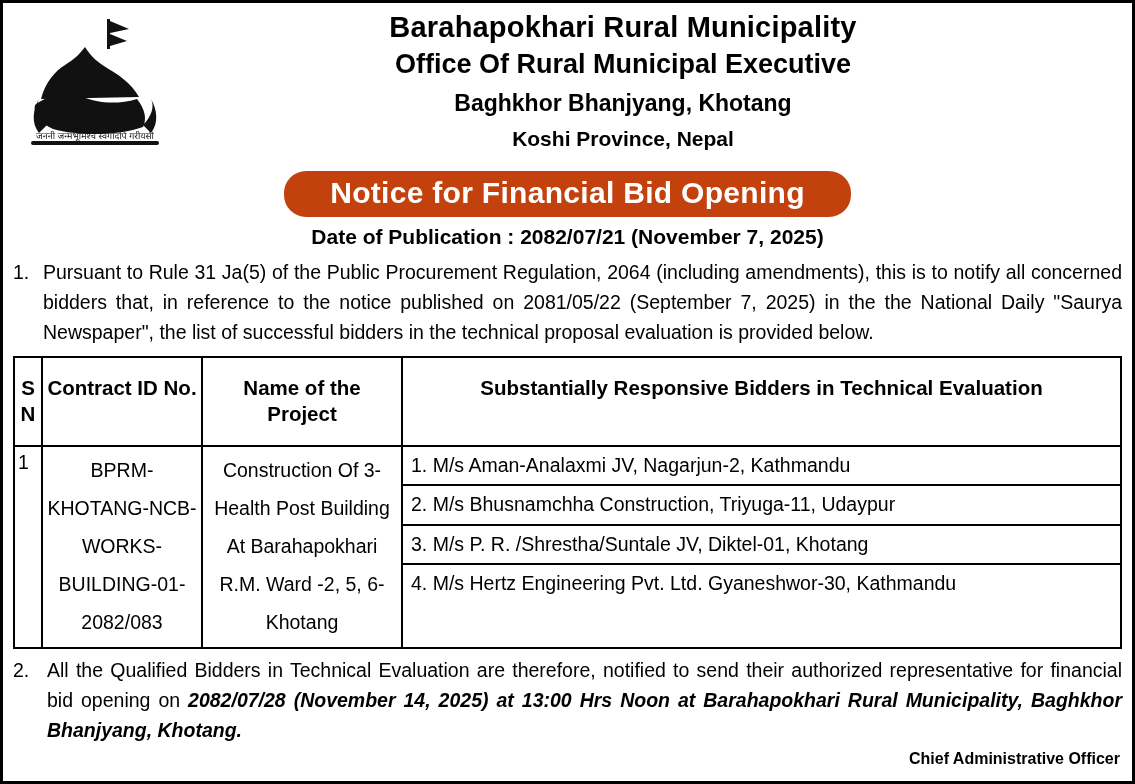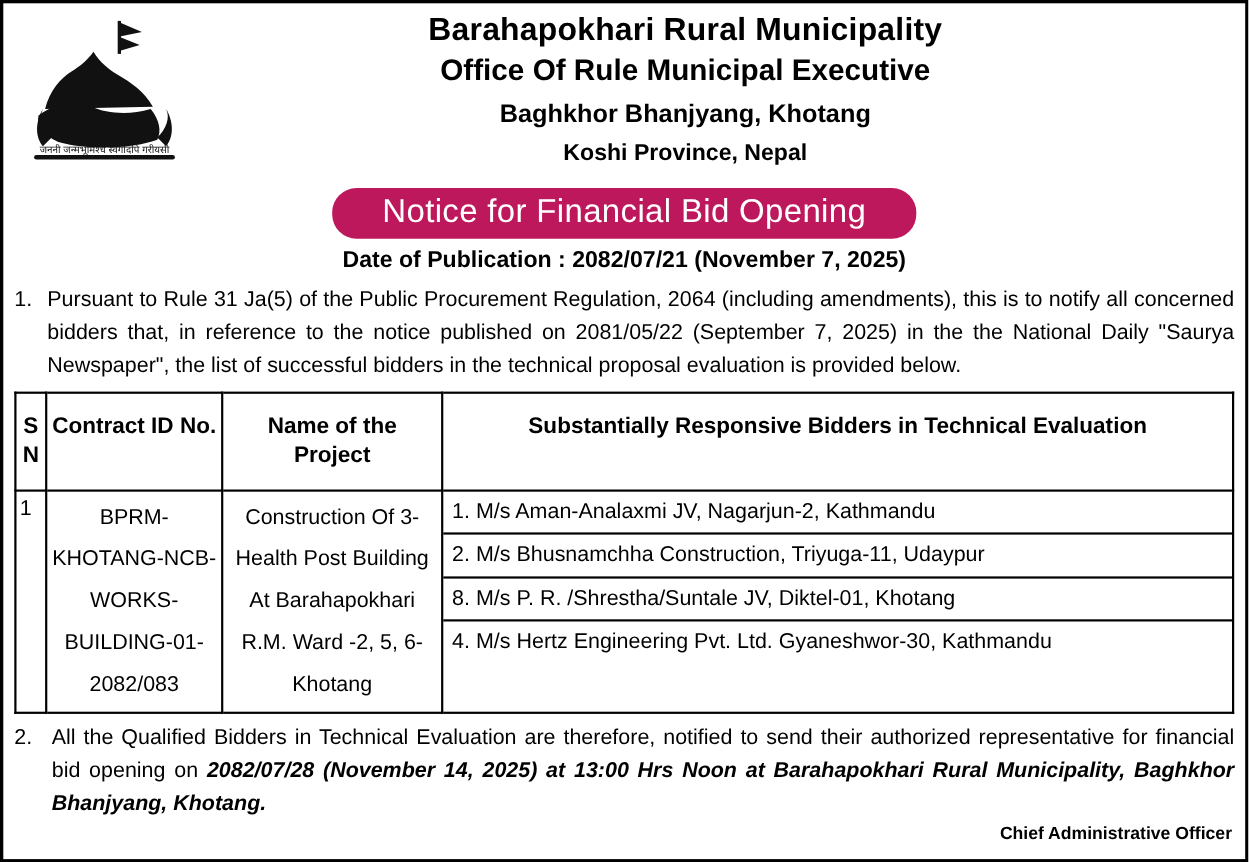--- a/index.html
+++ b/index.html
@@ -69,24 +69,24 @@
     margin-top: 6px;
   }
 
   
   .banner-wrap {
     text-align: center;
     margin-top: 8px;
   }
   .banner {
     display: inline-block;
-    background: #be185d;
+    background: #c2410c;
     color: #fff;
     font-size: 30px;
-    font-weight: normal;
+    font-weight: bold;
     padding: 5px 46px 7px 46px;
     border-radius: 22px;
     letter-spacing: 0.3px;
   }
   .pubdate {
     text-align: center;
     font-size: 21px;
     font-weight: bold;
     margin-top: 8px;
   }
@@ -194,21 +194,21 @@
           <path d="M26 112 C18 104 14 94 18 86 C12 96 10 110 18 120 Z"></path>
           <path d="M122 112 C130 104 134 94 130 86 C136 96 138 110 130 120 Z"></path>
 
           <rect x="10" y="128" width="128" height="4" rx="2"></rect>
         </g>
         <text x="74" y="126" font-size="9" text-anchor="middle" fill="#111" font-family="'Liberation Sans', sans-serif">जननी जन्मभूमिश्च स्वर्गादपि गरीयसी</text>
       </svg>
     </div>
     <div class="header-text">
       <div class="org-line1">Barahapokhari Rural Municipality</div>
-      <div class="org-line2">Office Of Rule Municipal Executive</div>
+      <div class="org-line2">Office Of Rural Municipal Executive</div>
       <div class="org-line3">Baghkhor Bhanjyang, Khotang</div>
       <div class="org-line4">Koshi Province, Nepal</div>
     </div>
   </div>
 
   <div class="banner-wrap">
     <div class="banner">Notice for Financial Bid Opening</div>
   </div>
   <div class="pubdate">Date of Publication : 2082/07/21 (November 7, 2025)</div>
 
@@ -233,21 +233,21 @@
       </tr>
     </thead>
     <tbody>
       <tr>
         <td class="sn">1</td>
         <td class="cid">BPRM-KHOTANG-NCB-WORKS-BUILDING-01-2082/083</td>
         <td class="proj">Construction Of 3-Health Post Building At Barahapokhari R.M. Ward -2, 5, 6- Khotang</td>
         <td class="bidders">
           <div class="bidder">1. M/s Aman-Analaxmi JV, Nagarjun-2, Kathmandu</div>
           <div class="bidder">2. M/s Bhusnamchha Construction, Triyuga-11, Udaypur</div>
-          <div class="bidder">8. M/s  P. R. /Shrestha/Suntale JV, Diktel-01, Khotang</div>
+          <div class="bidder">3. M/s  P. R. /Shrestha/Suntale JV, Diktel-01, Khotang</div>
           <div class="bidder">4. M/s Hertz Engineering Pvt. Ltd. Gyaneshwor-30, Kathmandu</div>
         </td>
       </tr>
     </tbody>
   </table>
 
   <div class="para para2">
     <div class="num">2.</div>
     <div class="body"><span>All the Qualified Bidders in Technical Evaluation are therefore, notified to send their authorized representative for financial bid opening on </span><span class="bold-italic">2082/07/28 (November 14, 2025) at 13:00 Hrs Noon at Barahapokhari Rural Municipality, Baghkhor Bhanjyang, Khotang.</span></div>
   </div>

